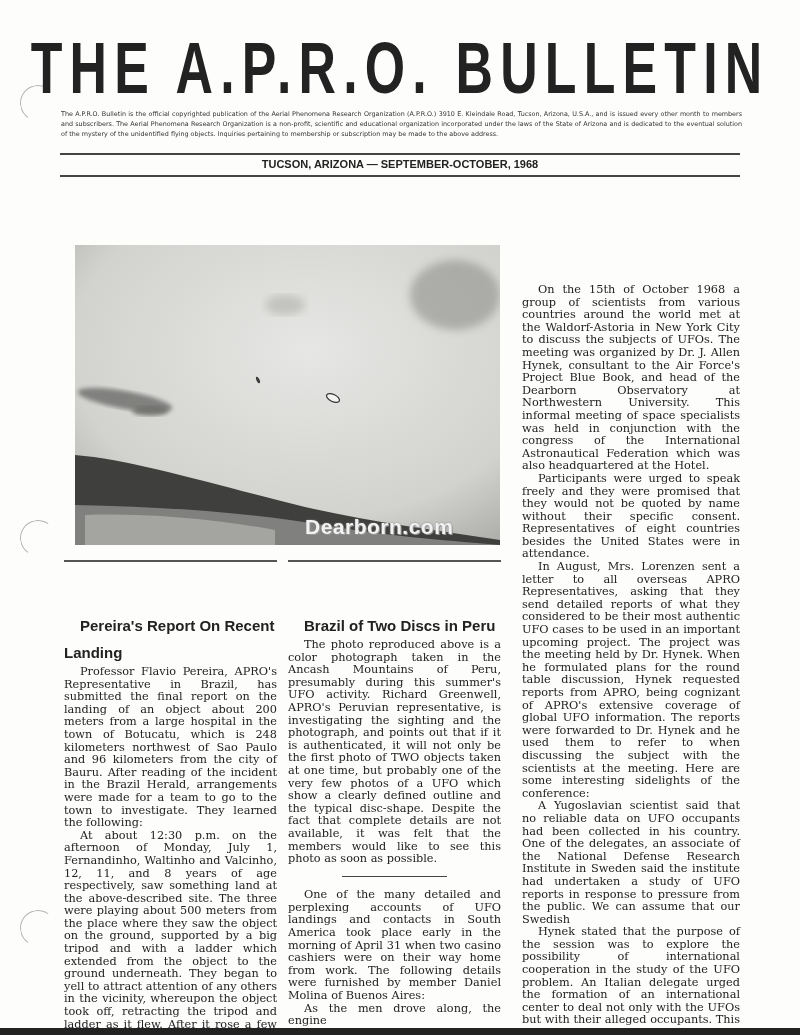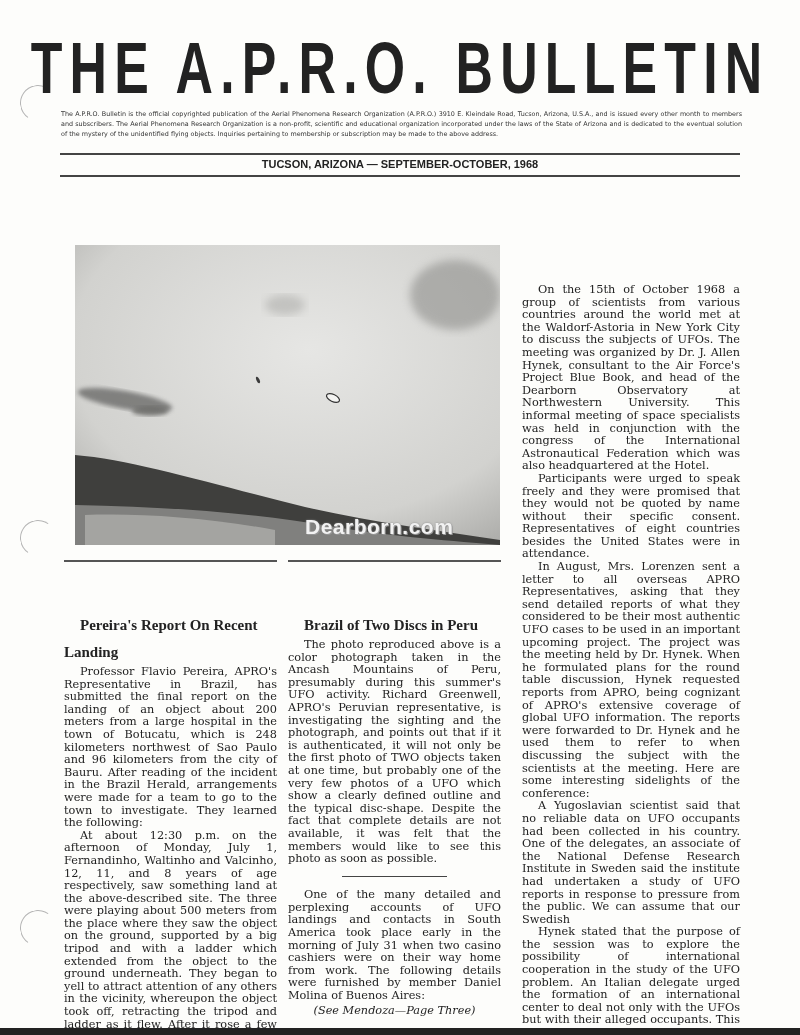--- a/index.html
+++ b/index.html
@@ -14,21 +14,21 @@
   .headline-wrap { position:absolute; left:0; top:178px; width:800px; height:60px; display:flex; justify-content:center; }
   .headline { font-family:"Liberation Sans", sans-serif; font-weight:bold; font-size:50px; line-height:58px; color:#222; transform:scaleX(0.74); white-space:nowrap; }
   .photo { position:absolute; left:75px; top:245px; width:425px; height:300px; background:#d9d9d7; overflow:hidden; }
   .photo svg { display:block; }
   .watermark { position:absolute; left:305px; top:515px; font-family:"Liberation Sans", sans-serif; font-weight:bold; font-size:21px; color:#f2f2f2; text-shadow:0 0 2px #888, 1px 1px 0 #999; letter-spacing:0.5px; }
   .col { position:absolute; font-family:"DejaVu Serif", serif; font-size:11.3px; line-height:12.6px; text-align:justify; color:#222;margin-top:44px; }
   .col p { margin:0; text-indent:16px; }
   .col1 { left:64px; top:568px; width:213px; }
   .col2 { left:288px; top:568px; width:213px; }
   .col3 { left:522px; top:240px; width:218px; }
-  .subhead { font-family:Liberation Serif, serif; font-weight:bold; font-size:15px; line-height:27px; color:#222; margin:0 0 10px 0; text-indent:0; text-align:left; }
+  .subhead { font-family:Liberation Sans, sans-serif; font-weight:bold; font-size:15px; line-height:27px; color:#222; margin:0 0 10px 0; text-indent:0; text-align:left; }
   .sep { width:105px; height:1.5px; background:#444; margin:10px auto 12px auto; }
   .see-more { font-style:italic; text-align:center; text-indent:0 !important; margin-top:2px !important; }
   .section-rule { position:absolute; top:560px; height:1.5px; background:#555; }
   .bottom-bar { position:absolute; left:0; top:1028px; width:800px; height:7px; background:#222; }
 </style>
 </head>
 <body>
 
 <div class="page">
 
@@ -83,21 +83,22 @@
     <p class="subhead">Pereira's Report On Recent Landing</p>
     <p>Professor Flavio Pereira, APRO's Representative in Brazil, has submitted the final report on the landing of an object about 200 meters from a large hospital in the town of Botucatu, which is 248 kilometers northwest of Sao Paulo and 96 kilometers from the city of Bauru. After reading of the incident in the Brazil Herald, arrangements were made for a team to go to the town to investigate. They learned the following:</p>
     <p>At about 12:30 p.m. on the afternoon of Monday, July 1, Fernandinho, Waltinho and Valcinho, 12, 11, and 8 years of age respectively, saw something land at the above-described site. The three were playing about 500 meters from the place where they saw the object on the ground, supported by a big tripod and with a ladder which extended from the object to the ground underneath. They began to yell to attract attention of any others in the vicinity, whereupon the object took off, retracting the tripod and ladder as it flew. After it rose a few meters off the ground in a ver-</p>
     <p class="see-more">(See Landing—Page Three)</p>
   </div>
 
   <div class="col col2">
     <p class="subhead">Brazil of Two Discs in Peru</p>
     <p>The photo reproduced above is a color photograph taken in the Ancash Mountains of Peru, presumably during this summer's UFO activity. Richard Greenwell, APRO's Peruvian representative, is investigating the sighting and the photograph, and points out that if it is authenticated, it will not only be the first photo of TWO objects taken at one time, but probably one of the very few photos of a UFO which show a clearly defined outline and the typical disc-shape. Despite the fact that complete details are not available, it was felt that the members would like to see this photo as soon as possible.</p>
     <div class="sep"></div>
-    <p>One of the many detailed and perplexing accounts of UFO landings and contacts in South America took place early in the morning of July 31 when two casino cashiers were on their way home from work. The following details were furnished by member Daniel Molina of Buenos Aires:</p>
+    <p>One of the many detailed and perplexing accounts of UFO landings and contacts in South America took place early in the morning of April 31 when two casino cashiers were on their way home from work. The following details were furnished by member Daniel Molina of Buenos Aires:</p>
+    <p>As the men drove along, the engine</p>
     <p class="see-more">(See Mendoza—Page Three)</p>
   </div>
 
   <div class="col col3">
     <p>On the 15th of October 1968 a group of scientists from various countries around the world met at the Waldorf-Astoria in New York City to discuss the subjects of UFOs. The meeting was organized by Dr. J. Allen Hynek, consultant to the Air Force's Project Blue Book, and head of the Dearborn Observatory at Northwestern University. This informal meeting of space specialists was held in conjunction with the congress of the International Astronautical Federation which was also headquartered at the Hotel.</p>
     <p>Participants were urged to speak freely and they were promised that they would not be quoted by name without their specific consent. Representatives of eight countries besides the United States were in attendance.</p>
     <p>In August, Mrs. Lorenzen sent a letter to all overseas APRO Representatives, asking that they send detailed reports of what they considered to be their most authentic UFO cases to be used in an important upcoming project. The project was the meeting held by Dr. Hynek. When he formulated plans for the round table discussion, Hynek requested reports from APRO, being cognizant of APRO's extensive coverage of global UFO information. The reports were forwarded to Dr. Hynek and he used them to refer to when discussing the subject with the scientists at the meeting. Here are some interesting sidelights of the conference:</p>
     <p>A Yugoslavian scientist said that no reliable data on UFO occupants had been collected in his country. One of the delegates, an associate of the National Defense Research Institute in Sweden said the institute had undertaken a study of UFO reports in response to pressure from the public. We can assume that our Swedish</p>
     <p>Hynek stated that the purpose of the session was to explore the possibility of international cooperation in the study of the UFO problem. An Italian delegate urged the formation of an international center to deal not only with the UFOs but with their alleged occupants. This is the first serious reference to the UFO occupants to emerge from a scientific discussion on the subject.</p>
     <p class="see-more">(See Hynek—Page Three)</p>

